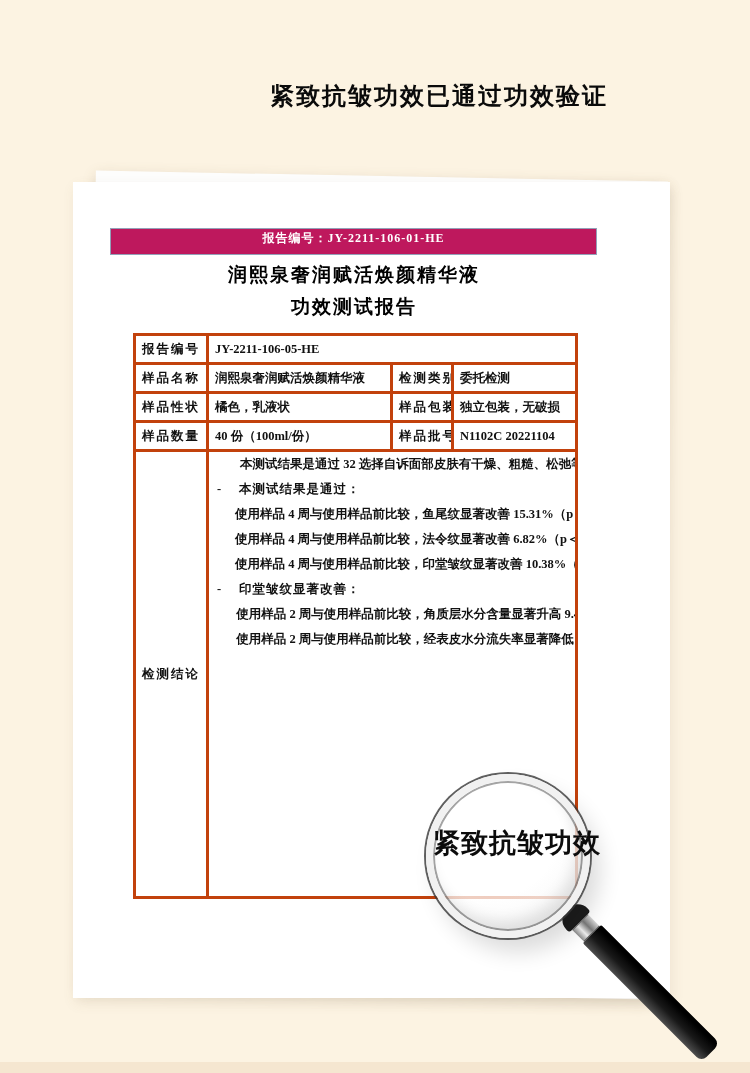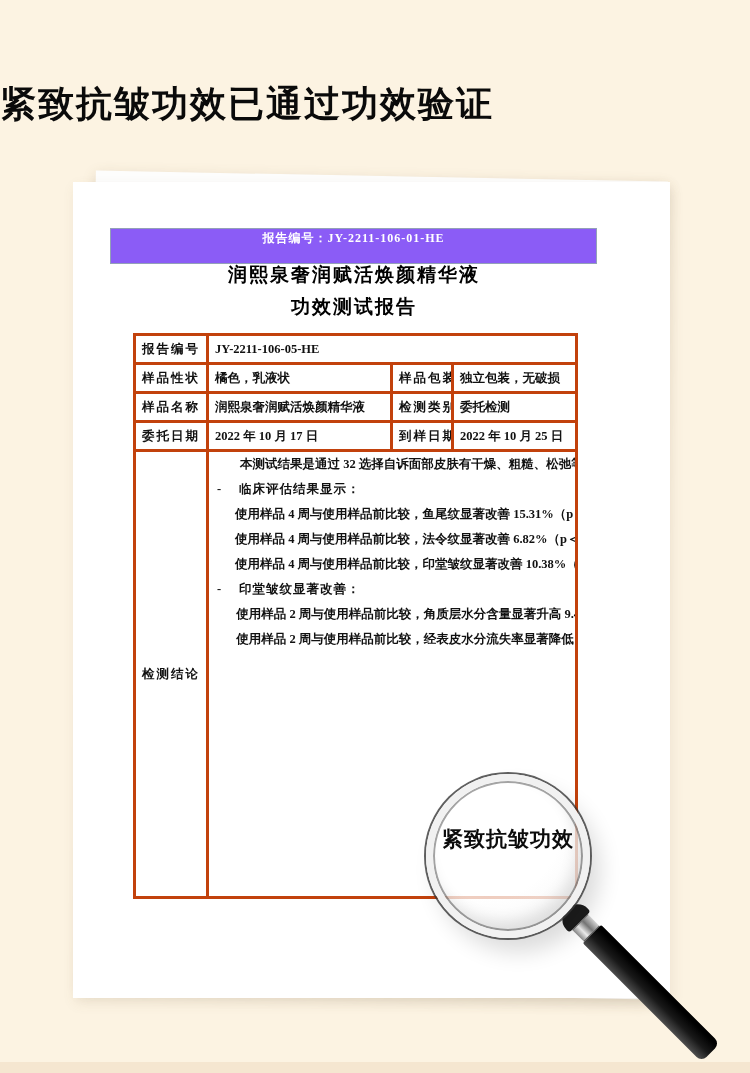--- a/index.html
+++ b/index.html
@@ -1,29 +1,29 @@
 <!DOCTYPE html>
 <html><head>
 <meta charset="utf-8">
 <style>
   html,body{margin:0;padding:0;}
   body{font-family:"Liberation Sans","DejaVu Sans",sans-serif;}
   .canvas{position:relative;width:750px;height:1073px;background:#fcf3e2;overflow:hidden;}
   .footer-strip{position:absolute;left:0;top:1062px;width:750px;height:11px;background:#f5e6d0;}
 
-  .main-title{position:absolute;left:0;top:80px;width:608px;text-align:left;
-    font-weight:bold;font-size:36px;letter-spacing:2px;color:#0a0a0a;
+  .main-title{position:absolute;left:0;top:80px;width:608px;text-align:right;
+    font-weight:bold;font-size:24px;letter-spacing:2px;color:#0a0a0a;
     font-family:"Liberation Sans","DejaVu Sans",sans-serif;}
 
   .sheet-back{position:absolute;left:88px;top:176px;width:572px;height:818px;background:#fdfdfc;
     transform:rotate(1.1deg);box-shadow:0 4px 14px rgba(120,100,70,.20);}
   .sheet{position:absolute;left:73px;top:182px;width:597px;height:816px;background:#ffffff;
     box-shadow:2px 5px 12px rgba(120,100,70,.10);}
 
-  .report-bar{position:absolute;left:37px;top:46px;width:487px;height:36px;background:#8b5cf6;
+  .report-bar{position:absolute;left:37px;top:46px;width:487px;height:27px;background:#be185d;
     border:1px solid #93a0b8;box-sizing:border-box;color:#ffffff;text-align:center;
     font-family:"Liberation Serif","DejaVu Serif",serif;font-weight:bold;font-size:12px;
     line-height:19px;letter-spacing:1px;}
 
   .doc-title{position:absolute;left:60px;width:442px;text-align:center;color:#000;
     font-family:"Liberation Serif","DejaVu Serif",serif;font-weight:bold;font-size:19px;
     letter-spacing:2px;white-space:nowrap;}
   .doc-title.t1{top:80px;}
   .doc-title.t2{top:112px;}
 
@@ -44,21 +44,21 @@
   .bullet-row .bhead{flex:1;letter-spacing:1px;}
   .citem{margin:0 0 0 20px;text-align:justify;}
   .ipara{margin:0;text-indent:1.7em;text-align:justify;}
 
   .lens{position:absolute;left:426px;top:774px;width:150px;height:150px;border-radius:50%;
     border:7px solid #f1f1f1;z-index:6;
     background:radial-gradient(circle at 36% 28%, rgba(255,255,255,.50) 0%, rgba(255,255,255,.74) 52%, rgba(240,240,240,.88) 100%);
     box-shadow:0 0 0 2px rgba(55,55,55,.8), inset 0 0 0 2px rgba(55,55,55,.45),
       inset -6px -10px 14px rgba(0,0,0,.10), 10px 14px 22px rgba(0,0,0,.14);}
   .lens-label{position:absolute;left:0;top:44px;width:100%;text-align:center;white-space:nowrap;
-    font-weight:bold;font-size:21px;letter-spacing:1px;color:#0c0c0c;
+    font-weight:bold;font-size:27px;letter-spacing:1px;color:#0c0c0c;
     font-family:"Liberation Sans","DejaVu Sans",sans-serif;}
 
   .mag-arm{position:absolute;left:553px;top:908px;width:34px;height:214px;z-index:5;
     transform-origin:17px 4px;transform:rotate(-45deg);}
   .mag-collar{width:30px;height:18px;margin:0 2px;background:#1d1d1d;
     border-radius:14px 14px 3px 3px;}
   .mag-ferrule{width:22px;height:15px;margin:0 6px;
     background:linear-gradient(90deg,#8c8c8c,#f0f0f0 30%,#7a7a7a 62%,#d6d6d6);
     border-top:1px solid #555;border-bottom:1px solid #555;}
   .mag-shaft{width:26px;height:168px;margin:0 4px;border-radius:2px 2px 7px 7px;
@@ -86,45 +86,45 @@
           <col style="width:184px">
           <col style="width:61px">
           <col style="width:124px">
         </colgroup>
       <tbody>
         <tr>
           <td class="lbl">报告编号</td>
           <td colspan="3">JY-2211-106-05-HE</td>
         </tr>
         <tr>
+          <td class="lbl">样品名称</td>
+          <td>润熙泉奢润赋活焕颜精华液</td>
+          <td class="lbl">检测类别</td>
+          <td>委托检测</td>
+        </tr>
+        <tr>
           <td class="lbl">样品性状</td>
           <td>橘色，乳液状</td>
           <td class="lbl">样品包装</td>
           <td>独立包装，无破损</td>
         </tr>
         <tr>
-          <td class="lbl">样品名称</td>
-          <td>润熙泉奢润赋活焕颜精华液</td>
-          <td class="lbl">检测类别</td>
-          <td>委托检测</td>
-        </tr>
-        <tr>
-          <td class="lbl">委托日期</td>
-          <td>2022 年 10 月 17 日</td>
-          <td class="lbl">到样日期</td>
-          <td>2022 年 10 月 25 日</td>
+          <td class="lbl">样品数量</td>
+          <td>40 份（100ml/份）</td>
+          <td class="lbl">样品批号</td>
+          <td>N1102C 20221104</td>
         </tr>
         <tr>
           <td class="concl-label">检测结论</td>
           <td class="concl-cell" colspan="3">
             <div class="concl">
               <p class="intro">本测试结果是通过 32 选择自诉面部皮肤有干燥、粗糙、松弛等困扰，且有法令纹、鱼尾纹、印堂皱纹经专业人员评估皱纹等级为 2 级及以上，年龄范围在 25-55 周岁的中国健康女性受访者，连续使用测试样品 4 周获得，测试结果表明该样品具有以下功效：</p>
               <div class="bullet-row">
                 <span class="dash">-</span>
-                <span class="bhead">临床评估结果显示：</span>
+                <span class="bhead">本测试结果是通过：</span>
               </div>
               <p class="citem">使用样品 4 周与使用样品前比较，鱼尾纹显著改善 15.31%（p＜0.05）。</p>
               <p class="citem">使用样品 4 周与使用样品前比较，法令纹显著改善 6.82%（p＜0.05）。</p>
               <p class="citem">使用样品 4 周与使用样品前比较，印堂皱纹显著改善 10.38%（p＜0.05）。</p>
               <div class="bullet-row">
                 <span class="dash">-</span>
                 <span class="bhead">印堂皱纹显著改善：</span>
               </div>
               <p class="ipara">使用样品 2 周与使用样品前比较，角质层水分含量显著升高 9.42%（p＜0.05）；使用样品 4 周与使用样品前比较，角质层水分含量显著升高 10.15%（p＜0.05）。因此认为在该研究条件下该样品具有保湿功效。</p>
               <p class="ipara">使用样品 2 周与使用样品前比较，经表皮水分流失率显著降低 8.39%（p＜0.05），皮肤 pH 值无统计学差异，但均维持在皮肤弱酸性环境范围内（4.5~6.5）；使用样品 4 周与使用样品前比较，经表皮水分流失率显著降低 8.47%（p＜0.05），皮肤 pH 值无统计学差异，但均维持</p>

